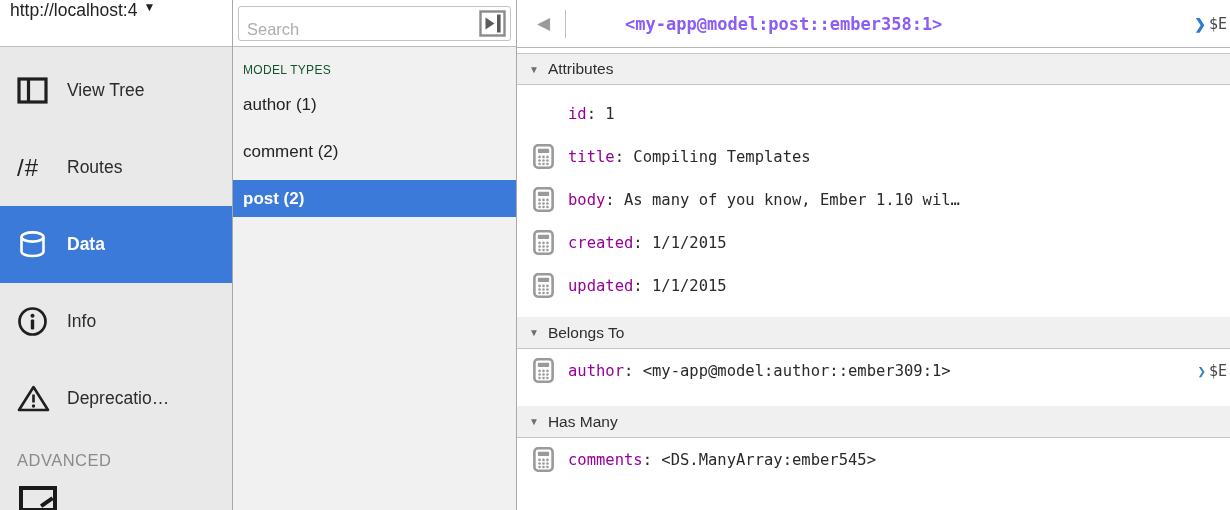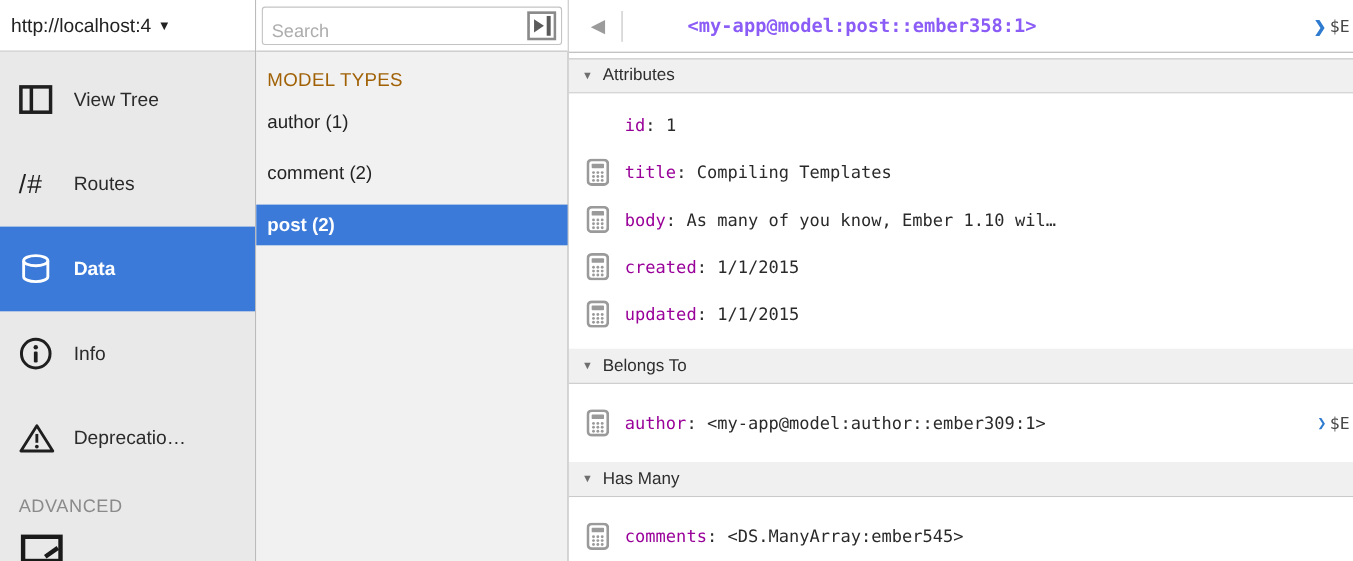--- a/index.html
+++ b/index.html
@@ -2,40 +2,40 @@
 <html><head>
 <meta charset="utf-8">
 <style>
   * { box-sizing: border-box; margin: 0; padding: 0; }
   html,body { width:1230px; height:510px; overflow:hidden; }
   body { font-family: "Liberation Sans", sans-serif; background:#fff; }
   .app { display:flex; width:1230px; height:510px; }
 
   
   .col-left { width:233px; border-right:1px solid #a9a9a9; display:flex; flex-direction:column; overflow:hidden; }
-  .url-bar { height:47px; background:#fff; border-bottom:1px solid #bcbcbc; display:flex; align-items:center; padding-left:10px; font-size:17.5px; color:#222; white-space:nowrap; cursor:pointer; }
+  .url-bar { height:47px; background:#fff; border-bottom:1px solid #bcbcbc; display:flex; align-items:flex-start; padding-left:10px; font-size:17.5px; color:#222; white-space:nowrap; cursor:pointer; }
   .url-bar .caret { font-size:12px; margin-left:6px; color:#222; }
   .sidebar { flex:1; background:#e9e9e9; padding-top:5px; overflow:hidden; }
   .nav-item { height:77px; display:flex; align-items:center; padding-left:17px; font-size:17.5px; color:#2b2b2b; cursor:pointer; }
   .nav-item .nicon { width:40px; display:flex; align-items:center; justify-content:flex-start; flex-shrink:0; }
   .nav-item .nlabel { margin-left:10px; white-space:nowrap; overflow:hidden;text-align:right; }
   .nav-item.selected { background:#3b7ad9; color:#fff; font-weight:bold; }
   .routes-glyph { font-size:24px; font-weight:500; color:#222; letter-spacing:1px; }
   .adv-label { margin-top:14px; padding-left:17px; font-size:16.5px; color:#8a8a8a; letter-spacing:0.5px; }
   .partial-icon { margin:16px 0 0 19px; width:38px; height:26px; border:4px solid #1a1a1a; background:#e9e9e9; position:relative; }
   .partial-icon::after{ content:""; position:absolute; right:2px; top:1px; width:14px; height:10px; border-bottom:4px solid #1a1a1a; transform:rotate(-35deg); }
 
   
   .col-mid { width:284px; border-right:1px solid #a9a9a9; display:flex; flex-direction:column; background:#f1f1f1; }
   .search-row { height:47px; background:#fff; border-bottom:1px solid #bcbcbc; position:relative; flex-shrink:0; }
   .search-input { position:absolute; left:5px; top:6px; width:273px; height:35px; border:1px solid #c3c3c3; border-radius:3px; font-size:16.5px; color:#222; padding:12px 38px 0 8px; outline:none; font-family:"Liberation Sans", sans-serif; }
   .search-input::placeholder { color:#adadad; }
   .collapse-btn { position:absolute; right:10px; top:10px; width:27px; height:27px; cursor:pointer; display:flex; align-items:center; justify-content:center; }
   .model-list { flex:1; padding-top:8px; }
-  .mt-header { padding:8px 0 9px 10px; font-size:17px; color:#a16207; letter-spacing:0.3px; }
+  .mt-header { padding:8px 0 9px 10px; font-size:12px; color:#14532d; letter-spacing:0.3px; }
   .model-item { height:37px; margin-bottom:10px; display:flex; align-items:center; padding-left:10px; font-size:17px; color:#232323; cursor:pointer; }
   .model-item.selected { background:#3b7ad9; color:#fff; font-weight:bold; }
 
   
   .col-main { flex:1; display:flex; flex-direction:column; overflow:hidden; background:#fff; }
   .main-header { height:48px; border-bottom:1px solid #b5b5b5; display:flex; align-items:center; padding:0 3px 0 20px; flex-shrink:0; }
   .back-btn { color:#9b9b9b; font-size:17px; cursor:pointer; line-height:1; }
   .hdr-divider { width:1px; height:28px; background:#c0c0c0; margin:0 15px; }
   .obj-title { font-family:"DejaVu Sans Mono", monospace; font-weight:bold; font-size:17px; color:#8b5cf6; white-space:nowrap; overflow:hidden;margin-left:44px; }
   .send { margin-left:auto; display:flex; align-items:center; white-space:nowrap; cursor:pointer; padding-left:12px; }
@@ -43,21 +43,21 @@
   .send .dollar { font-family:"DejaVu Sans Mono", monospace; font-size:15px; color:#474747; }
 
   .section { }
   .sec-header { height:32px; background:#f0f0f0; border-top:1px solid #c6c6c6; border-bottom:1px solid #c6c6c6; display:flex; align-items:center; padding-left:12px; cursor:pointer; }
   .sec-header:first-child, .section.first .sec-header { border-top:none; }
   .section.first { margin-top:5px; }
   .section.first .sec-header { border-top:1px solid #c6c6c6; }
   .sec-tri { font-size:10px; color:#6e6e6e; margin-right:9px; }
   .sec-title { font-size:15.5px; color:#2e2e2e; }
   .sec-body { padding:7px 0 10px 0; background:#fff; }
-  .sec-body.rel { padding:14px 0 14px 0; }
+  .sec-body.rel { padding:0 0 14px 0; }
   .prow { height:43px; display:flex; align-items:center; padding:0 3px 0 16px; font-family:"DejaVu Sans Mono", monospace; font-size:15.5px; color:#2a2a2a; white-space:nowrap; overflow:hidden; }
   .calc { width:21px; height:25px; margin-right:14px; flex-shrink:0; cursor:pointer; display:flex; align-items:center; }
   .calc.empty { cursor:default; }
   .pname { color:#990099; }
   .psep { white-space:pre; }
   .pval { overflow:hidden; text-overflow:clip; }
 </style>
 </head>
 <body>
 

